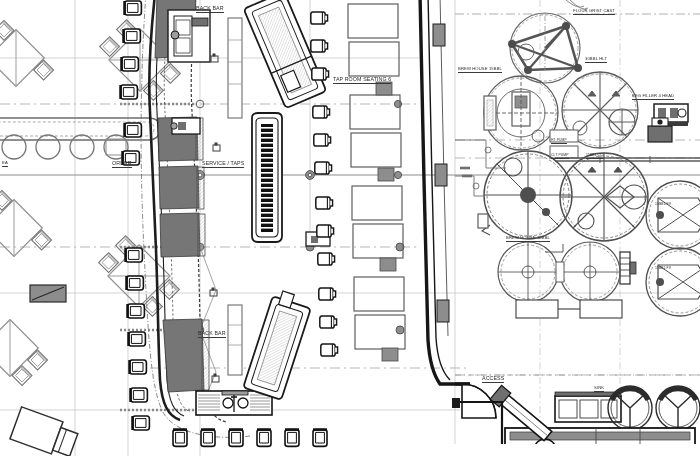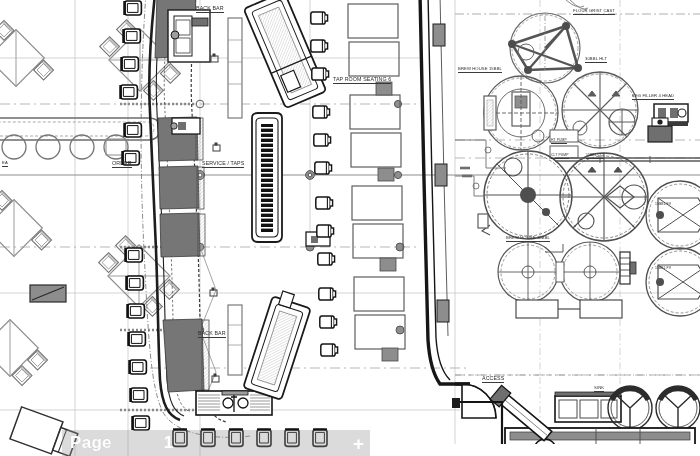--- a/index.html
+++ b/index.html
@@ -672,19 +672,14 @@
     <div class="lbl xs" style="left:551px;top:153px;">CLT PUMP</div>
     <div class="lbl xs" style="left:586px;top:153px;">15BBL CLT</div>
     <div class="lbl sm" style="left:506px;top:235px;">BREW HOUSE 30BBL</div>
     <div class="lbl xs nb" style="left:655px;top:202px;">15BBL FV</div>
     <div class="lbl xs nb" style="left:655px;top:266px;">15BBL FV</div>
     <div class="lbl sm" style="left:594px;top:385px;">SINK</div>
   </div>
 
   <div id="page-edge"></div>
 
-  <div id="viewer-bar">
-    <span class="pg-label">Page</span>
-    <span class="pg-num">1</span>
-    <span class="pg-plus">+</span>
-  </div>
 
 </div>
 
 </body></html>

